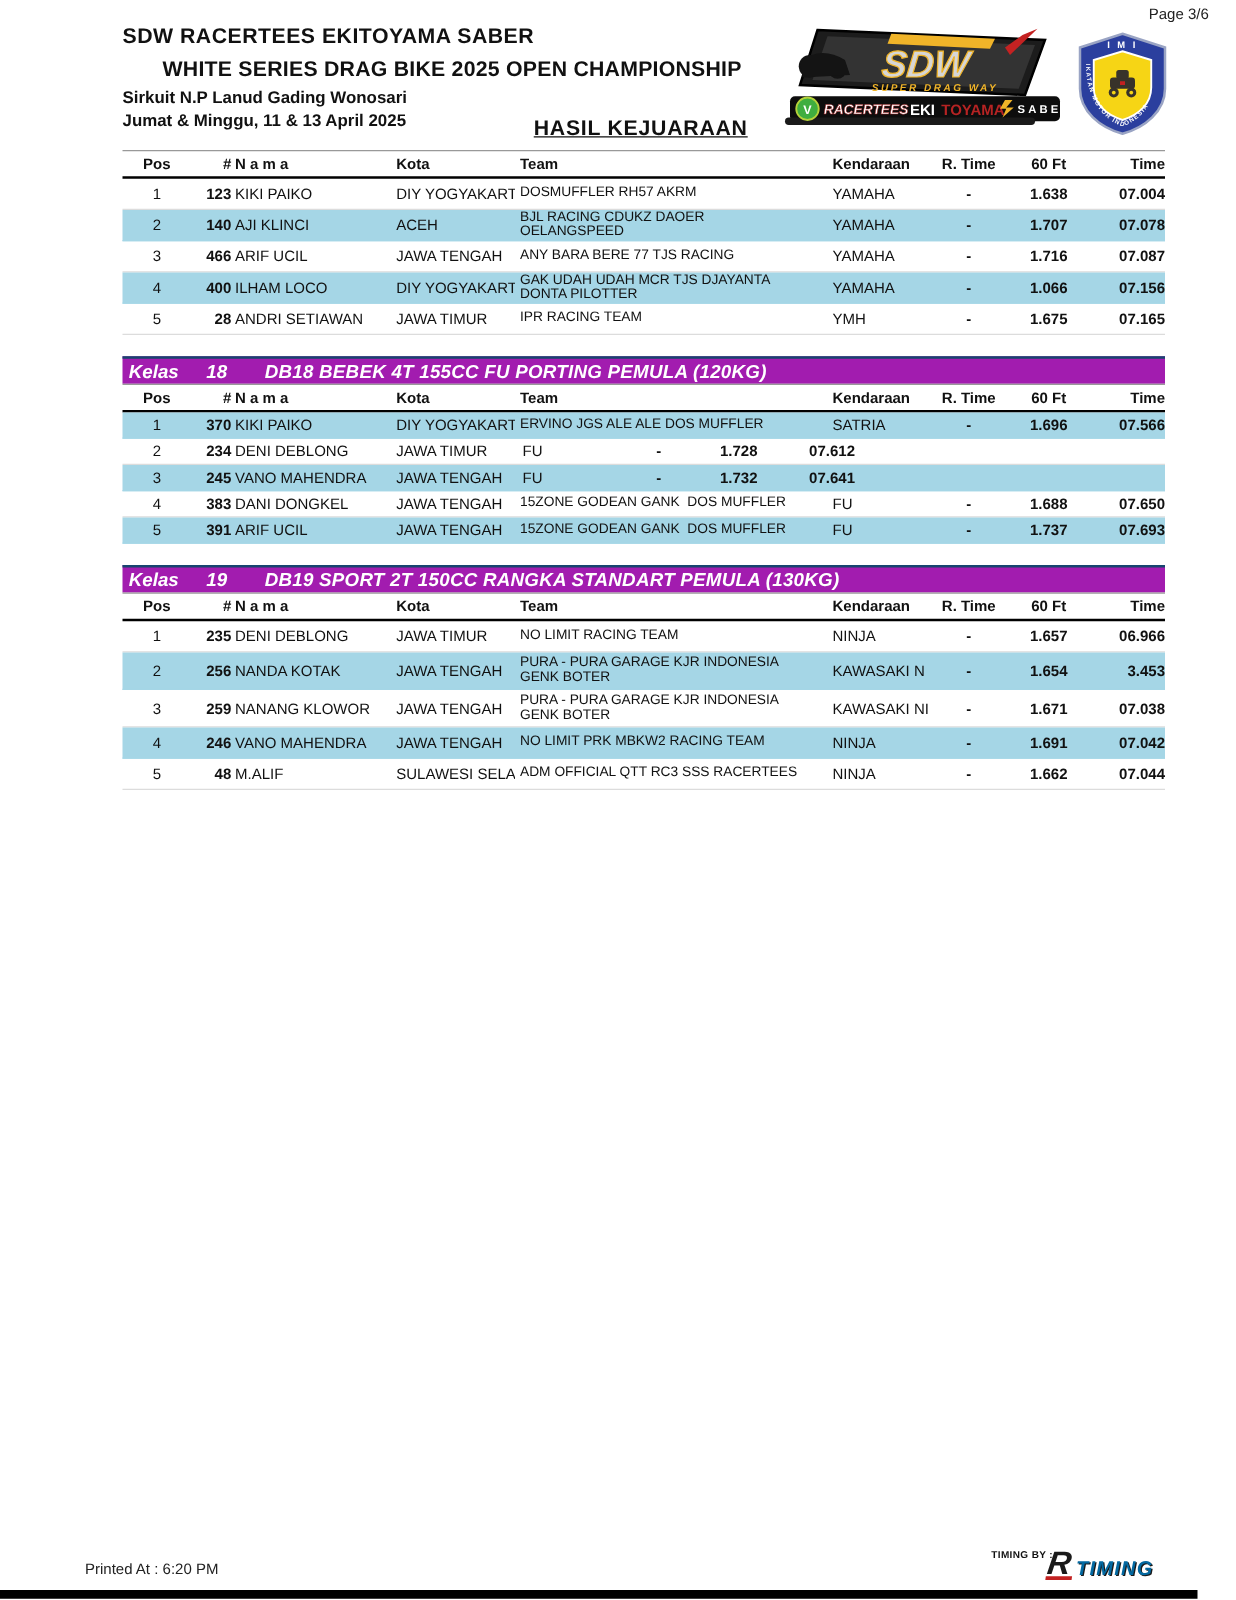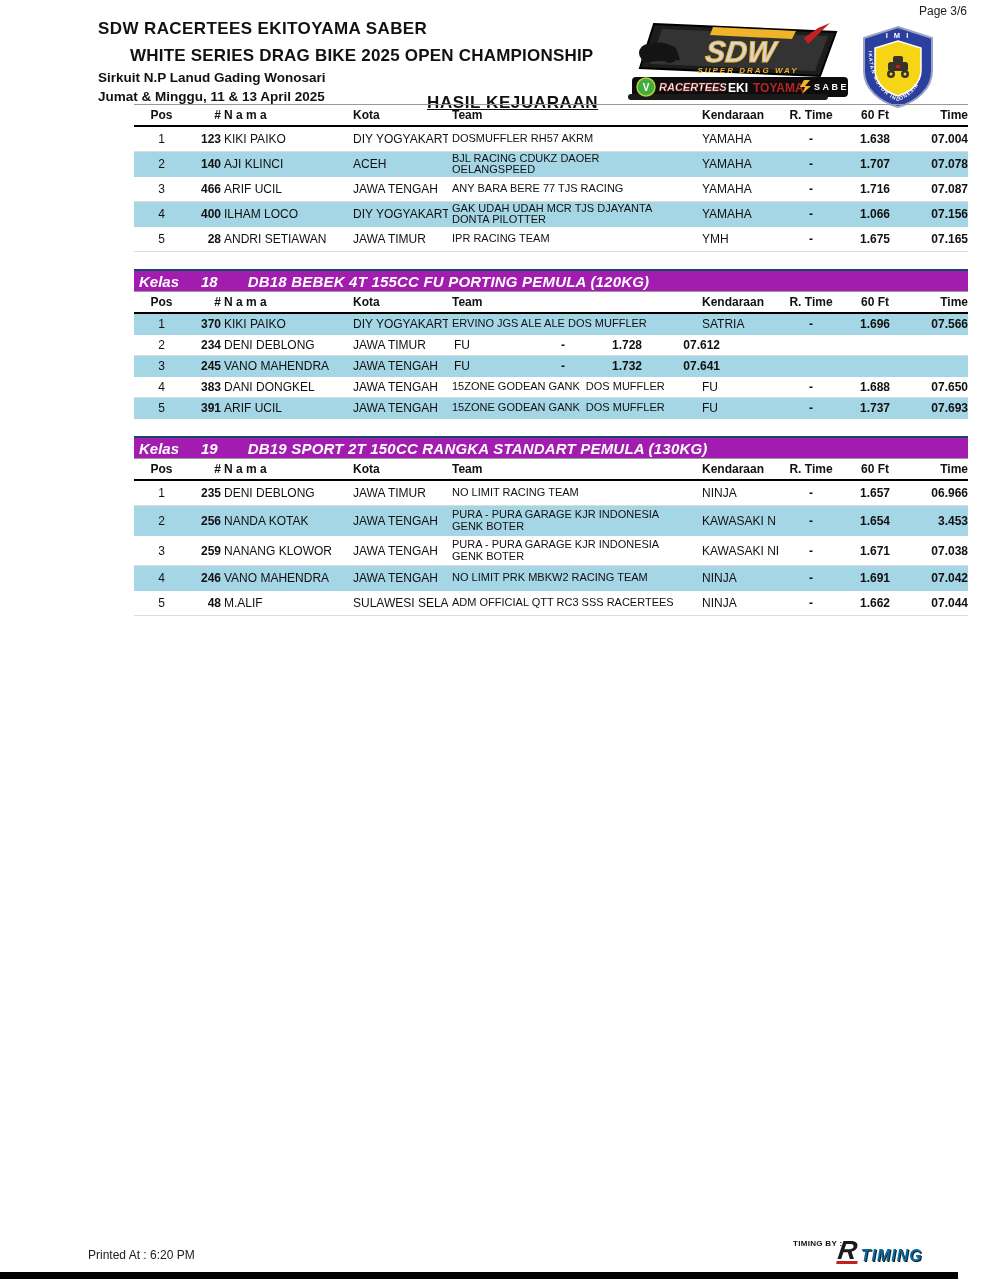--- a/index.html
+++ b/index.html
@@ -14,21 +14,21 @@
   .h-venue{font-size:13.5px;font-weight:bold;margin-top:6px;}
   .h-date{font-size:13.5px;font-weight:bold;margin-top:4px;}
   .hasil-title{position:absolute;left:427px;top:93px;font-size:17px;font-weight:bold;
     text-decoration:underline;letter-spacing:.6px;}
 
   
   .sdw-logo{position:absolute;left:618px;top:20px;width:240px;height:92px;}
   .imi-logo{position:absolute;left:860px;top:25px;width:76px;height:84px;}
 
   
-  .tables{position:absolute;left:98px;top:104px;width:834px;margin-left:36px;}
+  .tables{position:absolute;left:98px;top:120px;width:834px;}
   .tsec{width:834px;}
   .kelas-bar{display:flex;align-items:center;height:22px;background:#a21caf;
     border-top:2px solid #17456f;color:#fff;font-style:italic;font-weight:bold;
     font-size:15px;box-sizing:border-box;margin-top:17px;}
   .kelas-prefix{margin-left:5px;}
   .kelas-num{margin-left:22px;}
   .kelas-name{margin-left:30px;letter-spacing:.2px;white-space:nowrap;}
   .thead{display:flex;align-items:center;height:23px;box-sizing:border-box;
     border-top:1px solid #999;border-bottom:2px solid #000;}
   .thead span{font-weight:bold;font-size:12px;white-space:nowrap;line-height:12px;}
@@ -48,21 +48,21 @@
   .c-kota{width:95px;padding-left:4px;white-space:nowrap;overflow:hidden;}
   .c-team{width:244px;padding-left:4px;font-size:11px;line-height:11.5px;
     white-space:pre-wrap;overflow:hidden;}
   .t2 .tbody .c-team{padding-top:3px;padding-bottom:3px;}
   .c-kend{width:80px;padding-left:6px;white-space:nowrap;overflow:hidden;}
   .c-rtime{width:58px;text-align:center;font-weight:bold;}
   .c-60ft{width:70px;text-align:center;font-weight:bold;}
   .c-time{width:58px;text-align:right;font-weight:bold;}
 
   
-  .printed{position:absolute;left:68px;top:1248px;font-size:12px;color:#222;margin-left:20px;}
+  .printed{position:absolute;left:68px;top:1248px;font-size:12px;color:#222;}
   .timing-by{position:absolute;left:793px;top:1239px;font-size:8px;font-weight:bold;letter-spacing:.3px;}
   .jr-logo{position:absolute;left:838px;top:1236px;width:125px;height:28px;
     display:flex;align-items:flex-end;}
   .jr-r{font-size:26px;font-weight:bold;font-style:italic;color:#1a1a1a;
     transform:skewX(-8deg);line-height:22px;border-bottom:3px solid #c22121;padding-right:2px;}
   .jr-word{font-size:16px;font-weight:bold;font-style:italic;color:#0369a1;
     letter-spacing:1px;line-height:16px;margin-left:2px;
     text-shadow:1px 1px 0 #1a1a1a;}
   .bottom-bar{position:absolute;left:0;top:1272px;width:958px;height:7px;background:#000;}
 </style>

